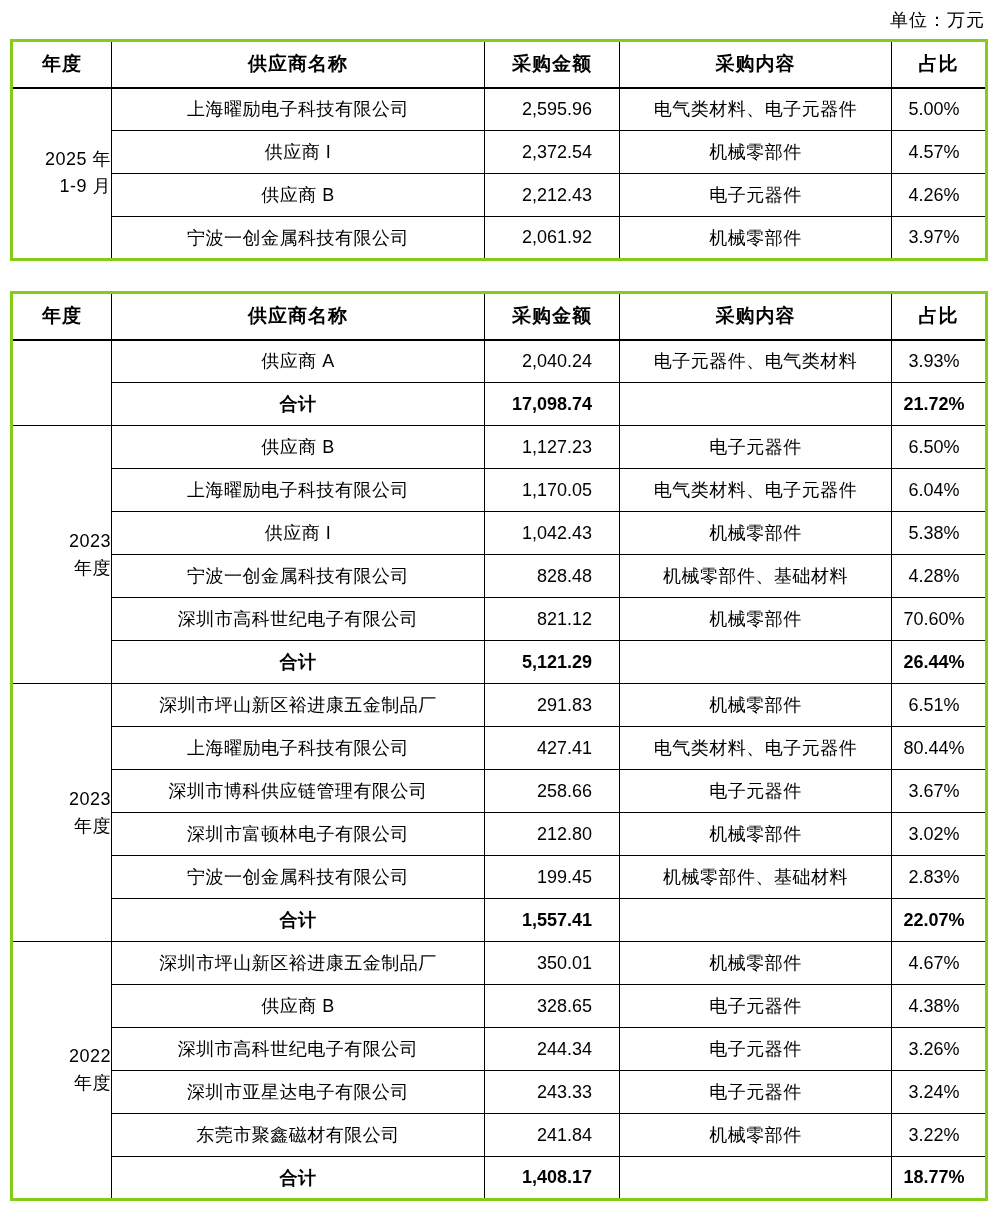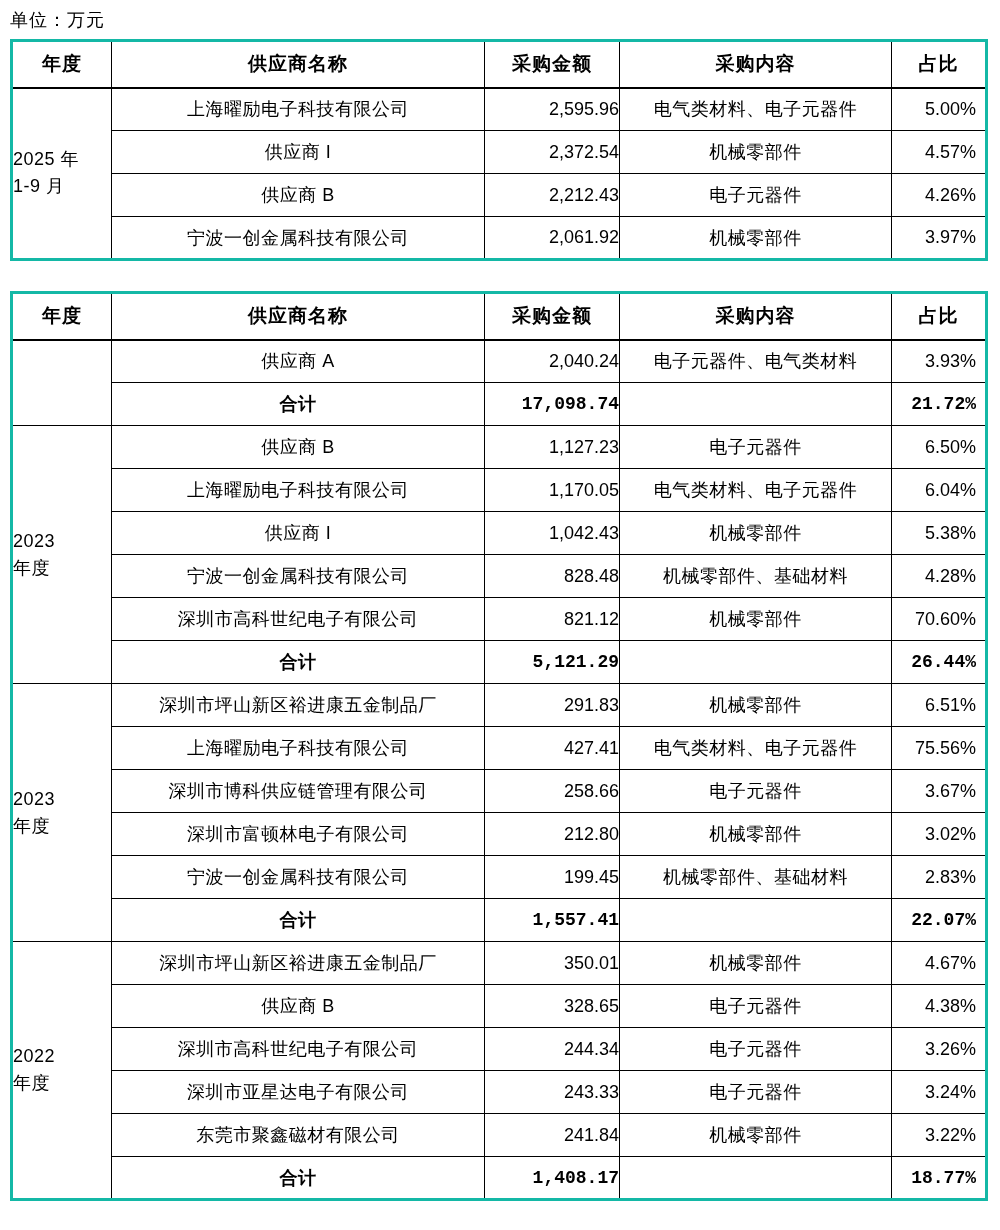--- a/index.html
+++ b/index.html
@@ -7,55 +7,55 @@
     margin: 0; padding: 0;
     width: 1000px; height: 1230px;
     background: #ffffff;
     color: #000000;
     font-family: "Liberation Sans", "DejaVu Sans", sans-serif;
     overflow: hidden;
   }
   .page { padding: 6px 0 0 10px; }
   .unit-label {
     width: 975px;
-    text-align: left;
+    text-align: right;
     font-size: 18px;
     margin: 2px 0 7px 0;
     letter-spacing: 1px;
   }
   table.t {
     border-collapse: collapse;
     table-layout: fixed;
     width: 975px;
-    border: 3px solid #14b8a6;
+    border: 3px solid #84cc16;
   }
   table.t2 { margin-top: 30px; }
   .t th {
     border: 1px solid #000;
     border-bottom: 2px solid #000;
     font-size: 19px;
     font-weight: bold;
     height: 47px;
     padding: 0;
     text-align: center;
     letter-spacing: 1px;
   }
   .t td {
     border: 1px solid #000;
     font-size: 18px;
     height: 43px;
     text-align: center;
     padding: 0;
     letter-spacing: 0.5px;
   }
-  .t td.amt { text-align: right; padding-right: 0; letter-spacing: 0; }
-  .t td.pct { text-align: right; padding-right: 9px; letter-spacing: 0; margin-top: 48px; }
-  .t tr.total-row td { font-weight: bold; font-family: Liberation Mono, monospace; }
+  .t td.amt { text-align: right; padding-right: 27px; letter-spacing: 0; }
+  .t td.pct { text-align: center; padding-right: 9px; letter-spacing: 0; margin-top: 48px; }
+  .t tr.total-row td { font-weight: bold; }
   .t td.year { vertical-align: middle; }
-  .yl { line-height: 27px; text-align: left; }
+  .yl { line-height: 27px; text-align: right; }
 </style>
 </head>
 <body>
 
 <div class="page">
 
   <div class="unit-label">单位：万元</div>
 
   <table class="t">
     <colgroup>
@@ -187,21 +187,21 @@
         </td>
         <td class="sup">深圳市坪山新区裕进康五金制品厂</td>
         <td class="amt">291.83</td>
         <td class="cnt">机械零部件</td>
         <td class="pct">6.51%</td>
       </tr>
       <tr>
         <td class="sup">上海曜励电子科技有限公司</td>
         <td class="amt">427.41</td>
         <td class="cnt">电气类材料、电子元器件</td>
-        <td class="pct">75.56%</td>
+        <td class="pct">80.44%</td>
       </tr>
       <tr>
         <td class="sup">深圳市博科供应链管理有限公司</td>
         <td class="amt">258.66</td>
         <td class="cnt">电子元器件</td>
         <td class="pct">3.67%</td>
       </tr>
       <tr>
         <td class="sup">深圳市富顿林电子有限公司</td>
         <td class="amt">212.80</td>

